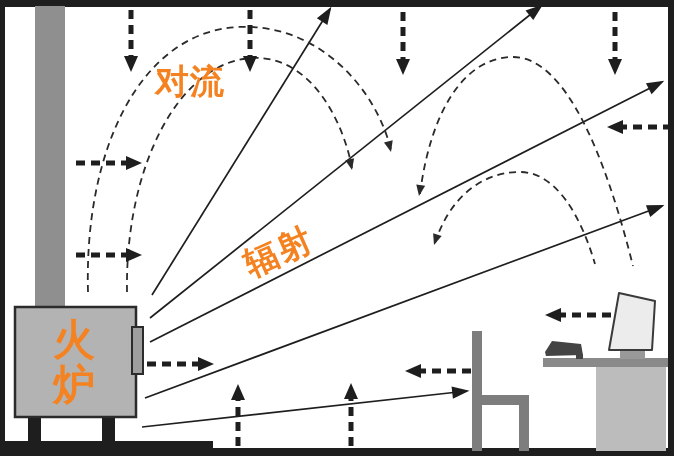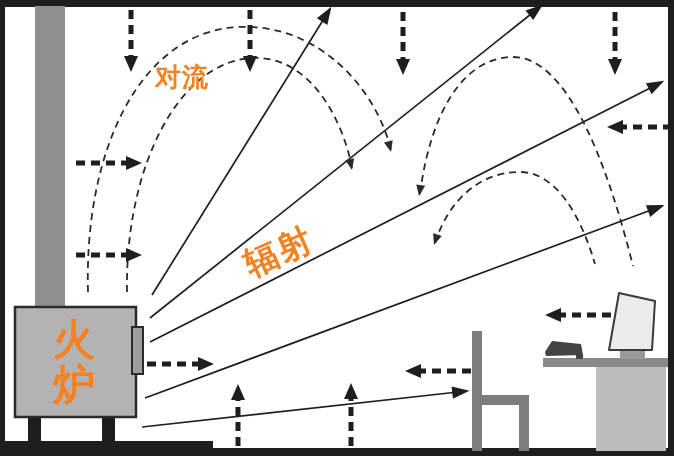--- a/index.html
+++ b/index.html
@@ -6,21 +6,21 @@
   .scene{
     position:relative;width:674px;height:456px;background:#ffffff;
     overflow:hidden;font-family:"Liberation Sans","DejaVu Sans",sans-serif;
   }
   .scene svg{position:absolute;left:0;top:0;}
   .lbl{
     position:absolute;color:#f58220;font-weight:600;
     font-family:"Liberation Sans","DejaVu Sans",sans-serif;
     user-select:none;line-height:1.05;
   }
-  .lbl-convection{left:155px;top:64px;font-size:26px;letter-spacing:1px;}
+  .lbl-convection{left:155px;top:64px;font-size:34px;letter-spacing:1px;}
   .lbl-radiation{
     left:243px;top:234px;font-size:34px;letter-spacing:2px;
     transform:rotate(-24deg);transform-origin:center;
   }
   .lbl-stove{
     left:51px;top:317px;width:46px;font-size:42px;text-align:center;
     white-space:pre-line;line-height:1.08;font-weight:600;
   }
 </style>
 </head>

